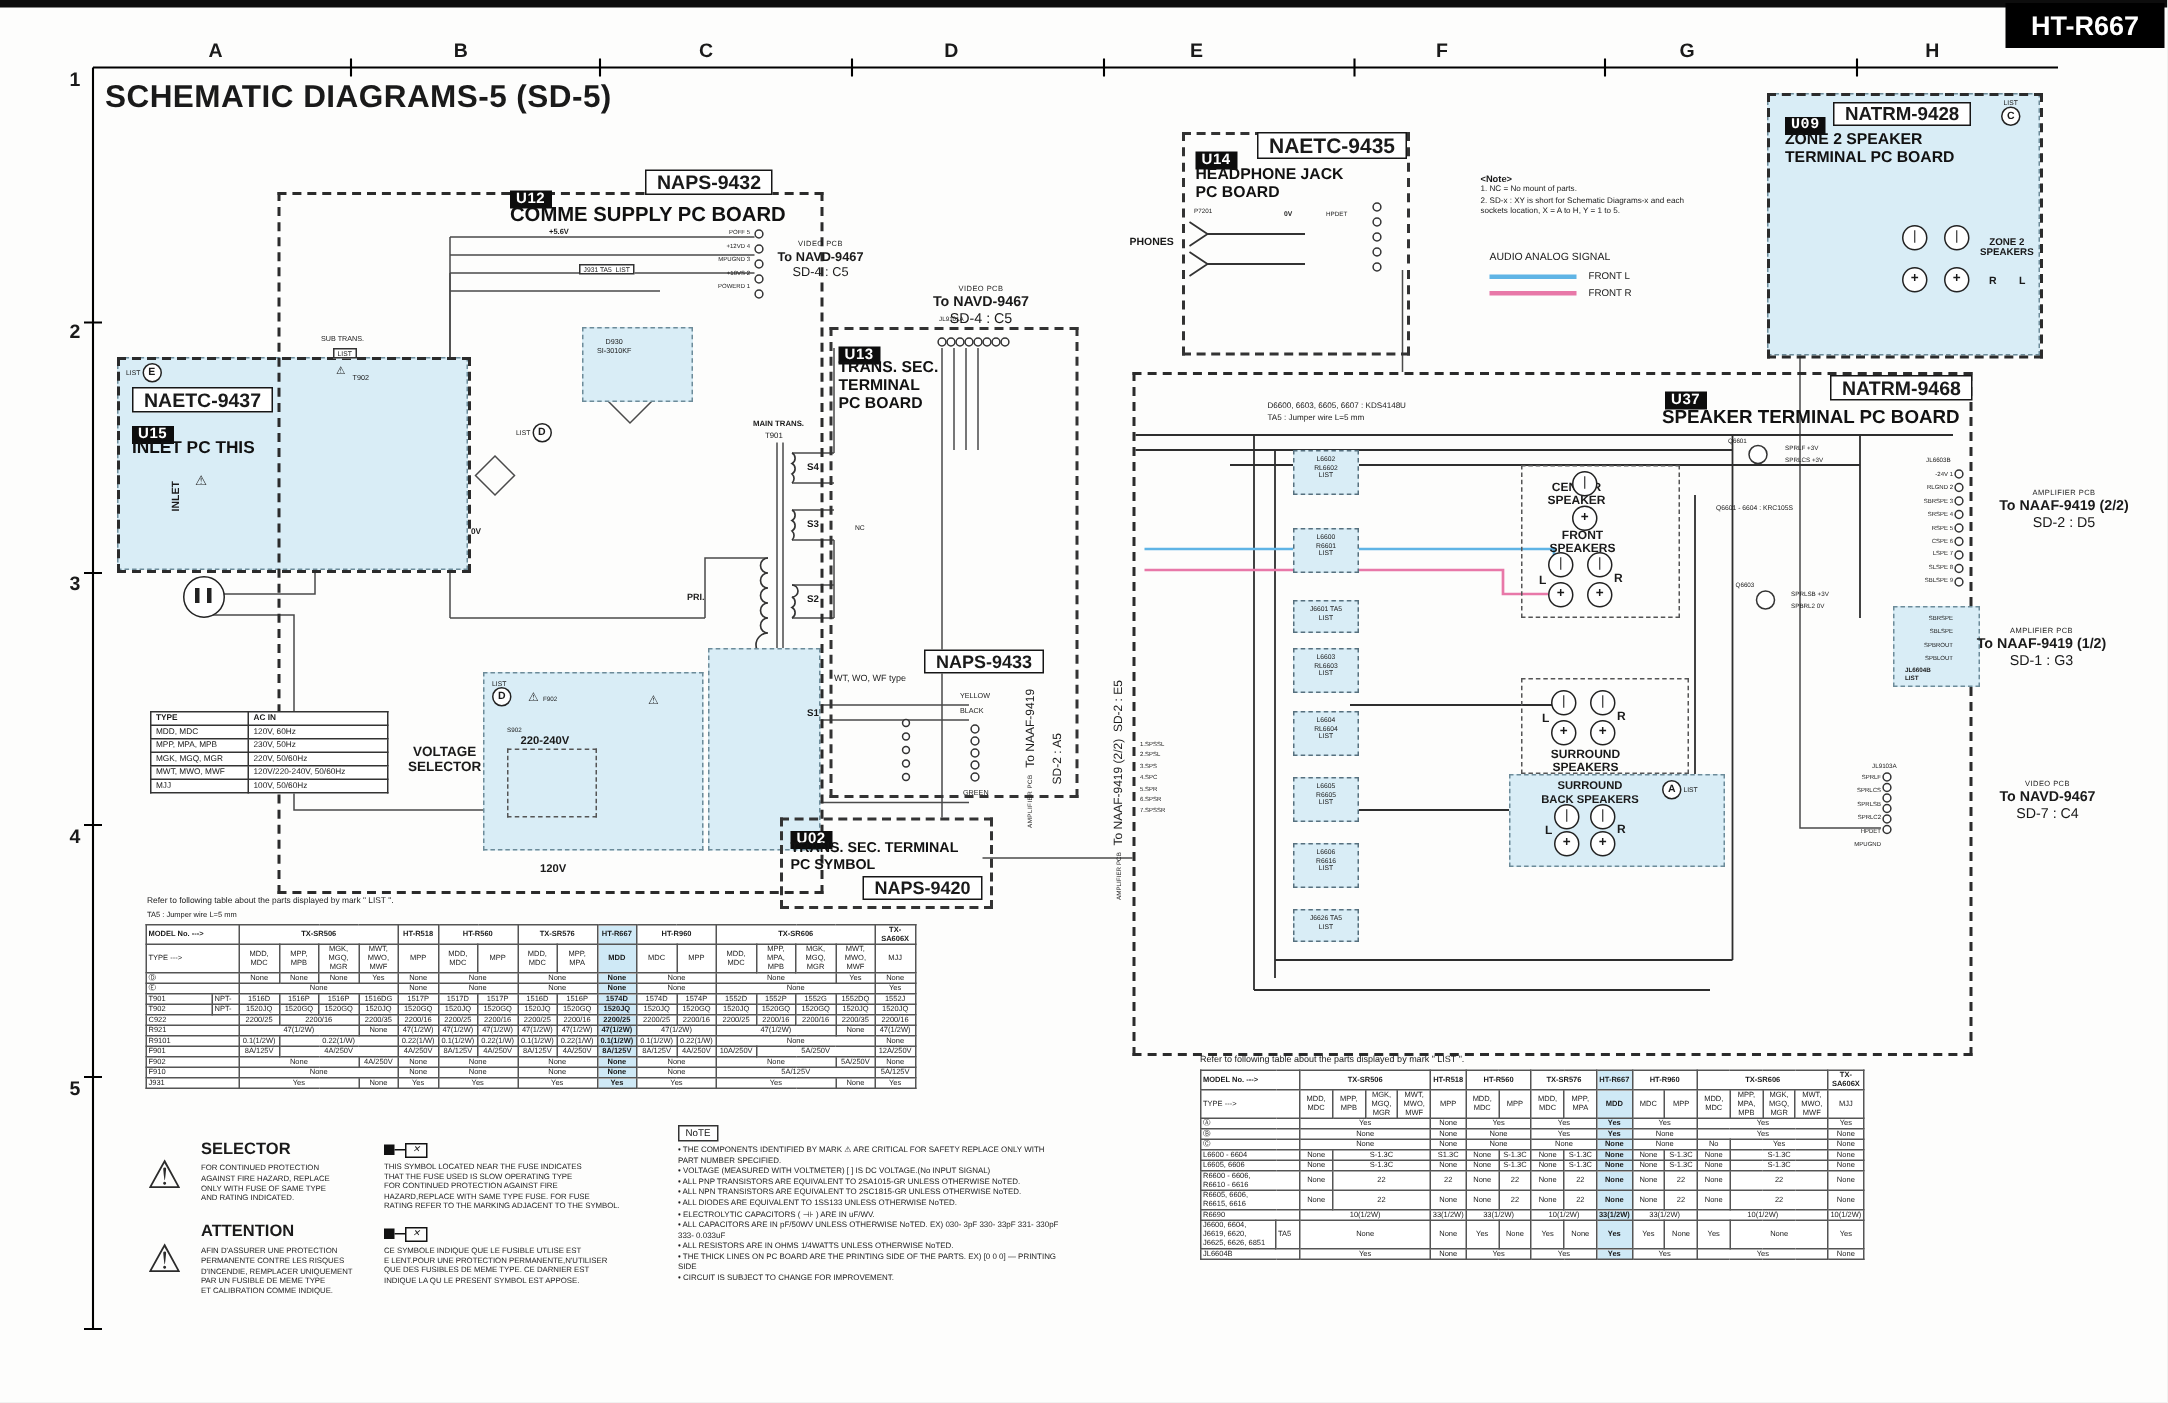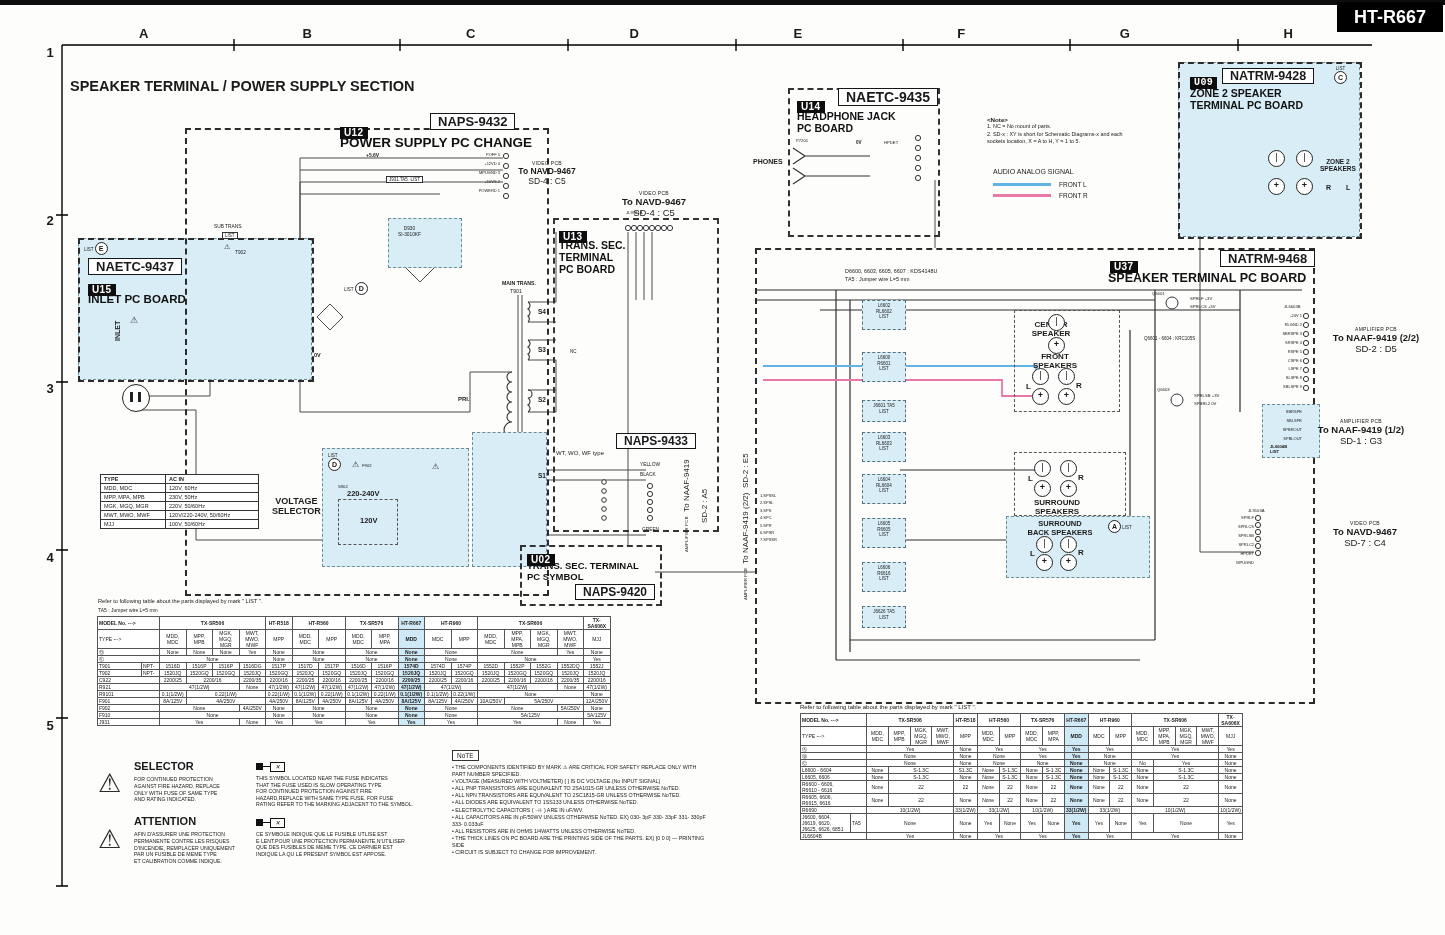--- a/index.html
+++ b/index.html
@@ -190,26 +190,26 @@
       <div class="gridcell">H</div>
     </div>
   <div class="abs" style="left:42px;top:45px;width:16px;height:841px;display:flex;flex-direction:column;z-index:5;">
       <div class="gridcell">1</div>
       <div class="gridcell">2</div>
       <div class="gridcell">3</div>
       <div class="gridcell">4</div>
       <div class="gridcell">5</div>
     </div>
 
-  <div class="lbl" style="left:70px;top:78px;font-size:14.5px;font-weight:bold;">SPEAKER TERMINAL / POWER SUPPLY SECTION</div>
+  <div class="lbl" style="left:70px;top:53px;font-size:21px;font-weight:bold;letter-spacing:.3px;">SCHEMATIC DIAGRAMS-5 (SD-5)</div>
 
   <div class="board" style="left:185px;top:128px;width:360px;height:464px;"></div>
   <div class="lbl" style="left:340px;top:122px;z-index:4;"><span class="badge">U12</span></div>
   <div class="lbl pcb" style="left:430px;top:113px;font-size:13px;z-index:4;">NAPS-9432</div>
-  <div class="lbl bname" style="left:340px;top:135px;font-size:13.5px;z-index:4;">POWER SUPPLY PC CHANGE</div>
+  <div class="lbl bname" style="left:340px;top:135px;font-size:13.5px;z-index:4;">COMME SUPPLY PC BOARD</div>
   <div class="lbl" style="left:366px;top:152px;font-size:5px;font-weight:bold;">+5.6V</div>
   <div class="lbl" style="left:314px;top:352px;font-size:5.5px;font-weight:bold;">0V</div>
   <div class="abs pinlist" style="left:452px;top:151px;width:48px;z-index:4;">
       <div class="">POFF 5</div>
       <div class="">+12VD 4</div>
       <div class="">MPUGND 3</div>
       <div class="">+10VS 2</div>
       <div class="">POWERD 1</div>
     </div>
   <div class="bluebox" style="left:388px;top:218px;width:72px;height:48px;"></div>
@@ -222,21 +222,21 @@
   <div class="lbl" style="left:214px;top:224px;font-size:4.8px;">SUB TRANS.</div>
   <div class="lbl chip" style="left:222px;top:232px;">LIST</div>
   <div class="lbl" style="left:224px;top:243px;font-size:7px;"><span>⚠</span></div>
   <div class="lbl" style="left:235px;top:250px;font-size:4.8px;">T902</div>
 
   <div class="bluebox" style="left:78px;top:238px;width:232px;height:140px;"></div>
   <div class="board" style="left:78px;top:238px;width:232px;height:140px;"></div>
   <div class="lbl" style="left:84px;top:242px;font-size:4.5px;z-index:4;"><span>LIST</span> <span class="circ">E</span></div>
   <div class="lbl pcb" style="left:88px;top:258px;font-size:13px;z-index:4;">NAETC-9437</div>
   <div class="lbl" style="left:88px;top:279px;z-index:4;"><span class="badge">U15</span></div>
-  <div class="lbl bname" style="left:88px;top:293px;font-size:11.5px;z-index:4;">INLET PC BOARD</div>
+  <div class="lbl bname" style="left:88px;top:293px;font-size:11.5px;z-index:4;">INLET PC THIS</div>
   <div class="lbl vt" style="left:114px;top:310px;font-size:7px;font-weight:bold;height:42px;z-index:4;">INLET</div>
   <div class="lbl warn" style="left:130px;top:315px;font-size:9px;z-index:4;"><span>⚠</span></div>
   <div class="abs" style="left:122px;top:384px;width:26px;height:26px;border:1.6px solid #222;border-radius:50%;background:#fff;z-index:4;">
     <i class="abs" style="left:7px;top:7px;width:3px;height:10px;background:#222;"></i>
     <i class="abs" style="left:15px;top:7px;width:3px;height:10px;background:#222;"></i>
   </div>
 
   <div class="abs" style="left:100px;top:474px;z-index:4;">
       <table class="actable">
         <tbody>
@@ -271,21 +271,21 @@
   <div class="bluebox" style="left:322px;top:448px;width:145px;height:117px;"></div>
   <div class="bluebox" style="left:472px;top:432px;width:73px;height:133px;"></div>
   <div class="lbl pre" style="left:272px;top:496px;font-size:9px;font-weight:bold;text-align:center;z-index:4;">VOLTAGE
 SELECTOR</div>
   <div class="lbl" style="left:328px;top:453px;font-size:4.5px;z-index:4;"><span>LIST</span><br><span class="circ">D</span></div>
   <div class="lbl warn" style="left:352px;top:460px;font-size:8px;z-index:4;"><span>⚠</span></div>
   <div class="lbl" style="left:362px;top:463px;font-size:4.2px;z-index:4;">F902</div>
   <div class="lbl" style="left:338px;top:484px;font-size:4.2px;z-index:4;">S902</div>
   <div class="lbl" style="left:347px;top:489px;font-size:7.5px;font-weight:bold;z-index:4;">220-240V</div>
   <div class="abs" style="left:338px;top:499px;width:58px;height:44px;border:1px dashed #555;z-index:3;"></div>
-  <div class="lbl" style="left:360px;top:516px;font-size:7.5px;font-weight:bold;z-index:4;">120V</div>
+  <div class="lbl" style="left:360px;top:574px;font-size:7.5px;font-weight:bold;z-index:4;">120V</div>
   <div class="lbl" style="left:556px;top:450px;font-size:6px;z-index:4;">WT, WO, WF type</div>
   <div class="lbl warn" style="left:432px;top:462px;font-size:8px;z-index:4;"><span>⚠</span></div>
 
   <div class="board" style="left:553px;top:218px;width:162px;height:310px;border-color:#333;"></div>
   <div class="lbl" style="left:626px;top:210px;font-size:4.2px;z-index:4;">JL9101A</div>
   <div class="lbl" style="left:559px;top:226px;z-index:4;"><span class="badge">U13</span></div>
   <div class="lbl bname pre" style="left:559px;top:240px;font-size:10.5px;z-index:4;">TRANS. SEC.
 TERMINAL
 PC BOARD</div>
   <div class="lbl" style="left:502px;top:280px;font-size:5.2px;font-weight:bold;z-index:4;">MAIN TRANS.</div>

